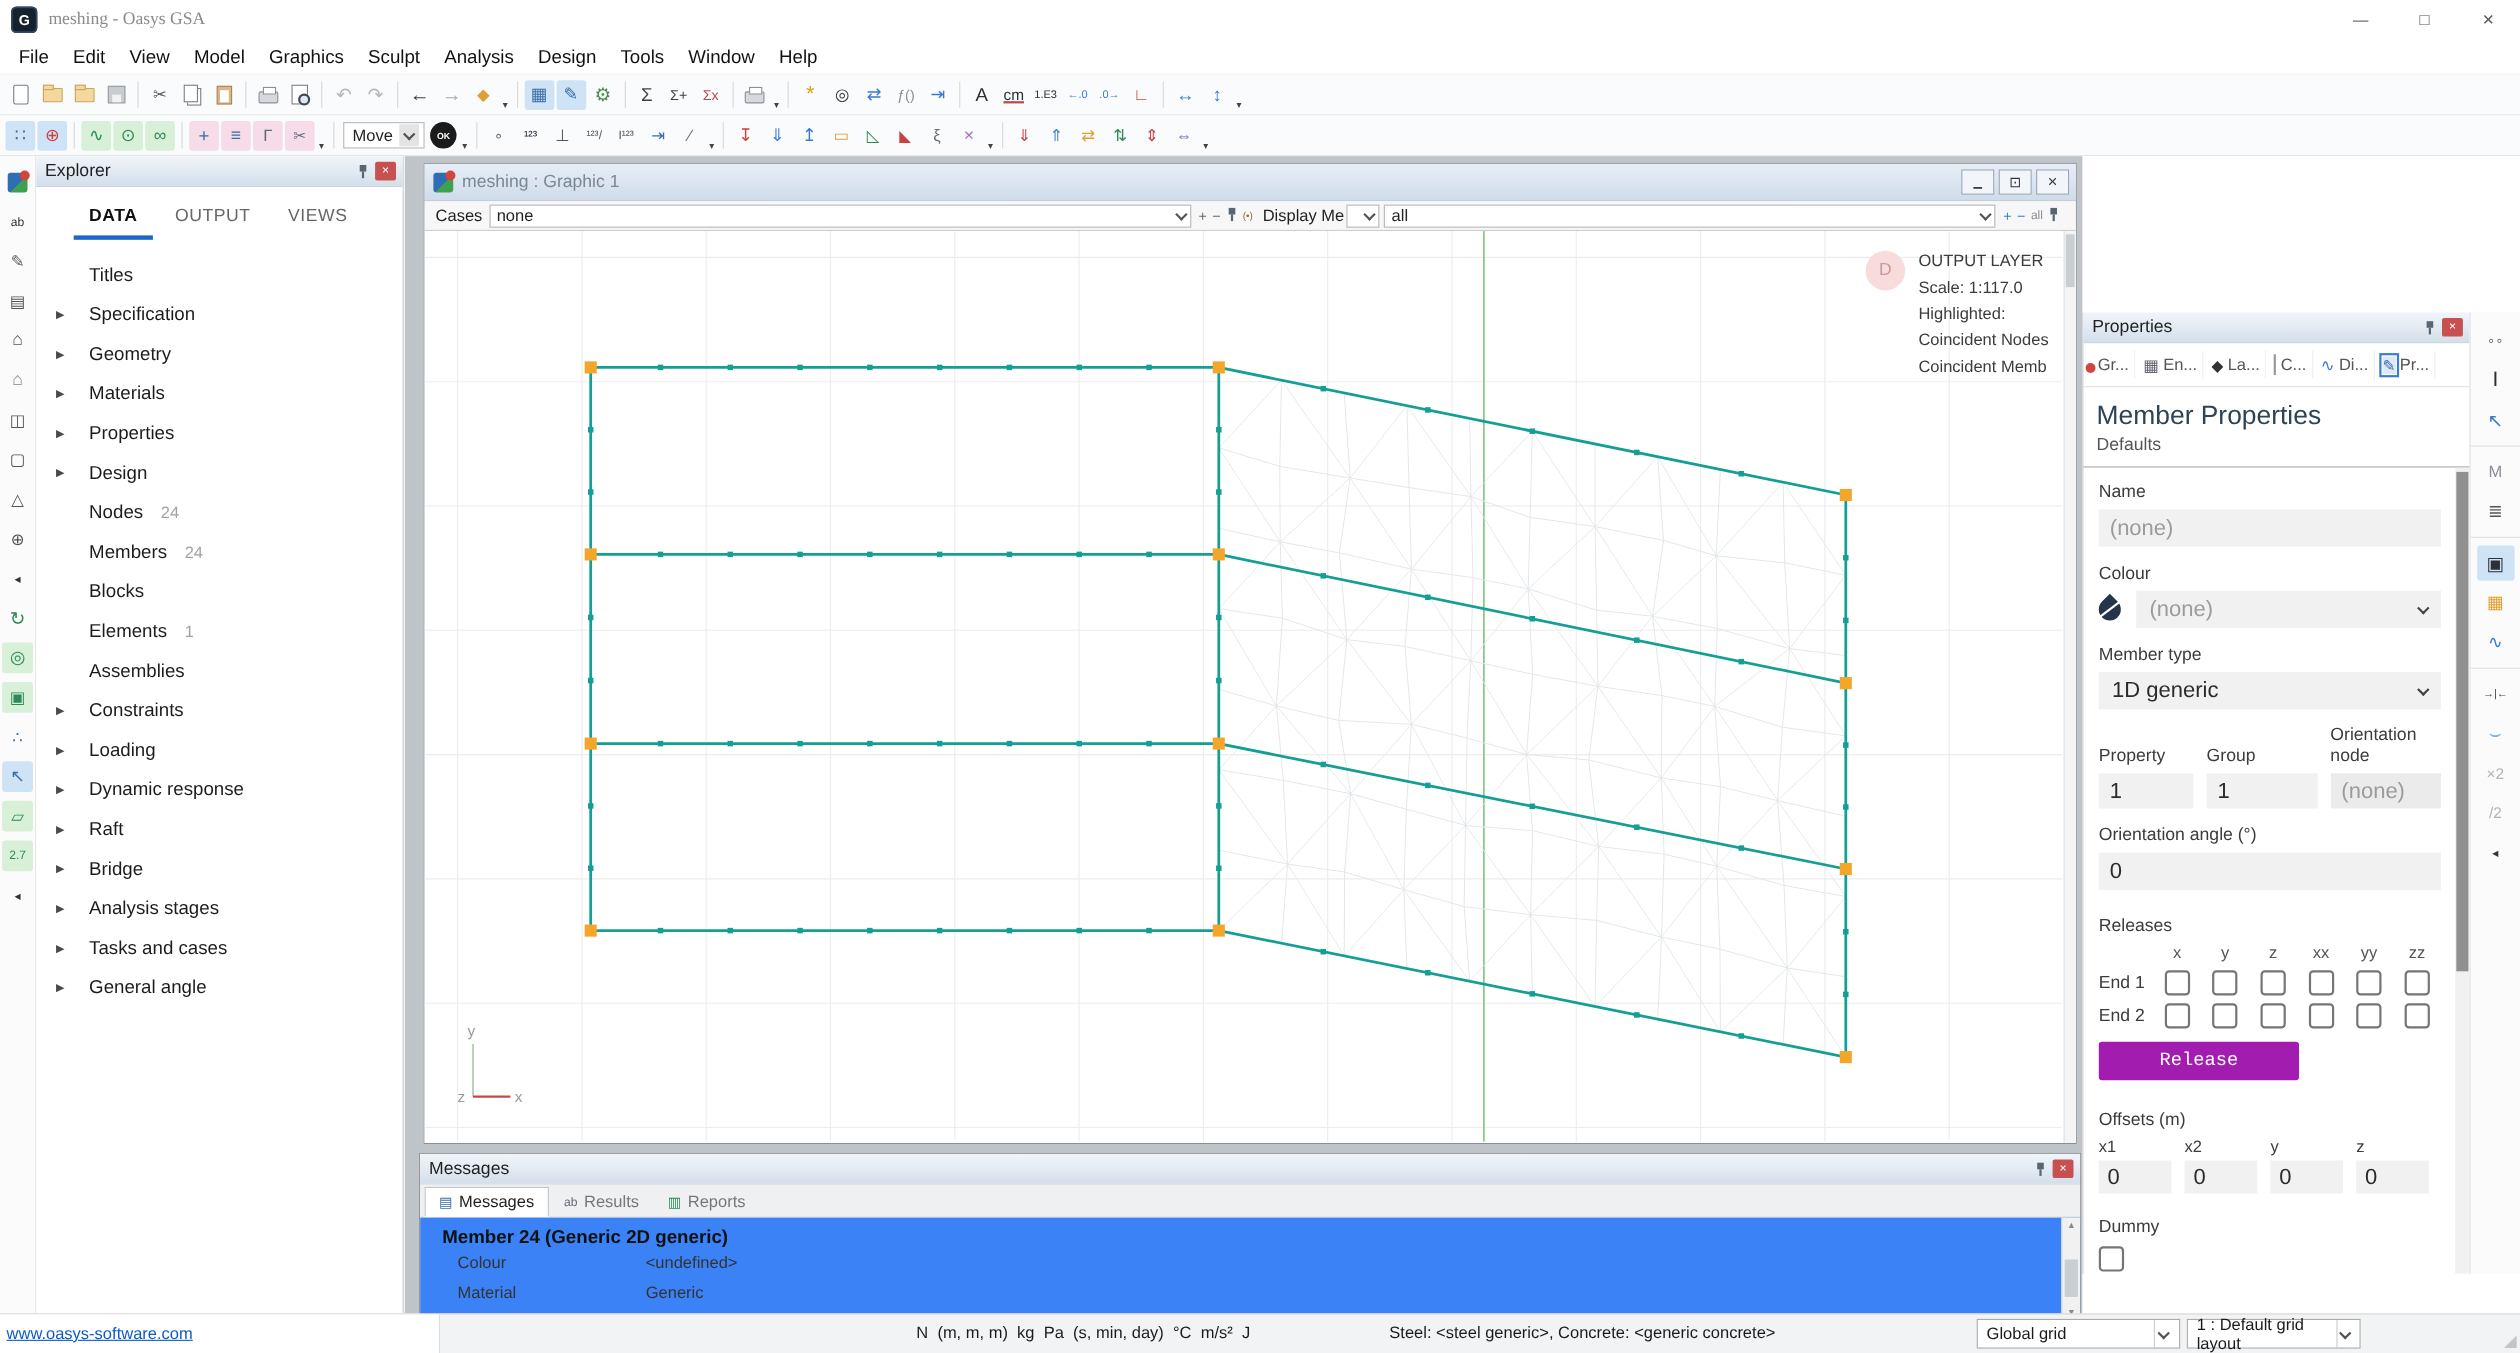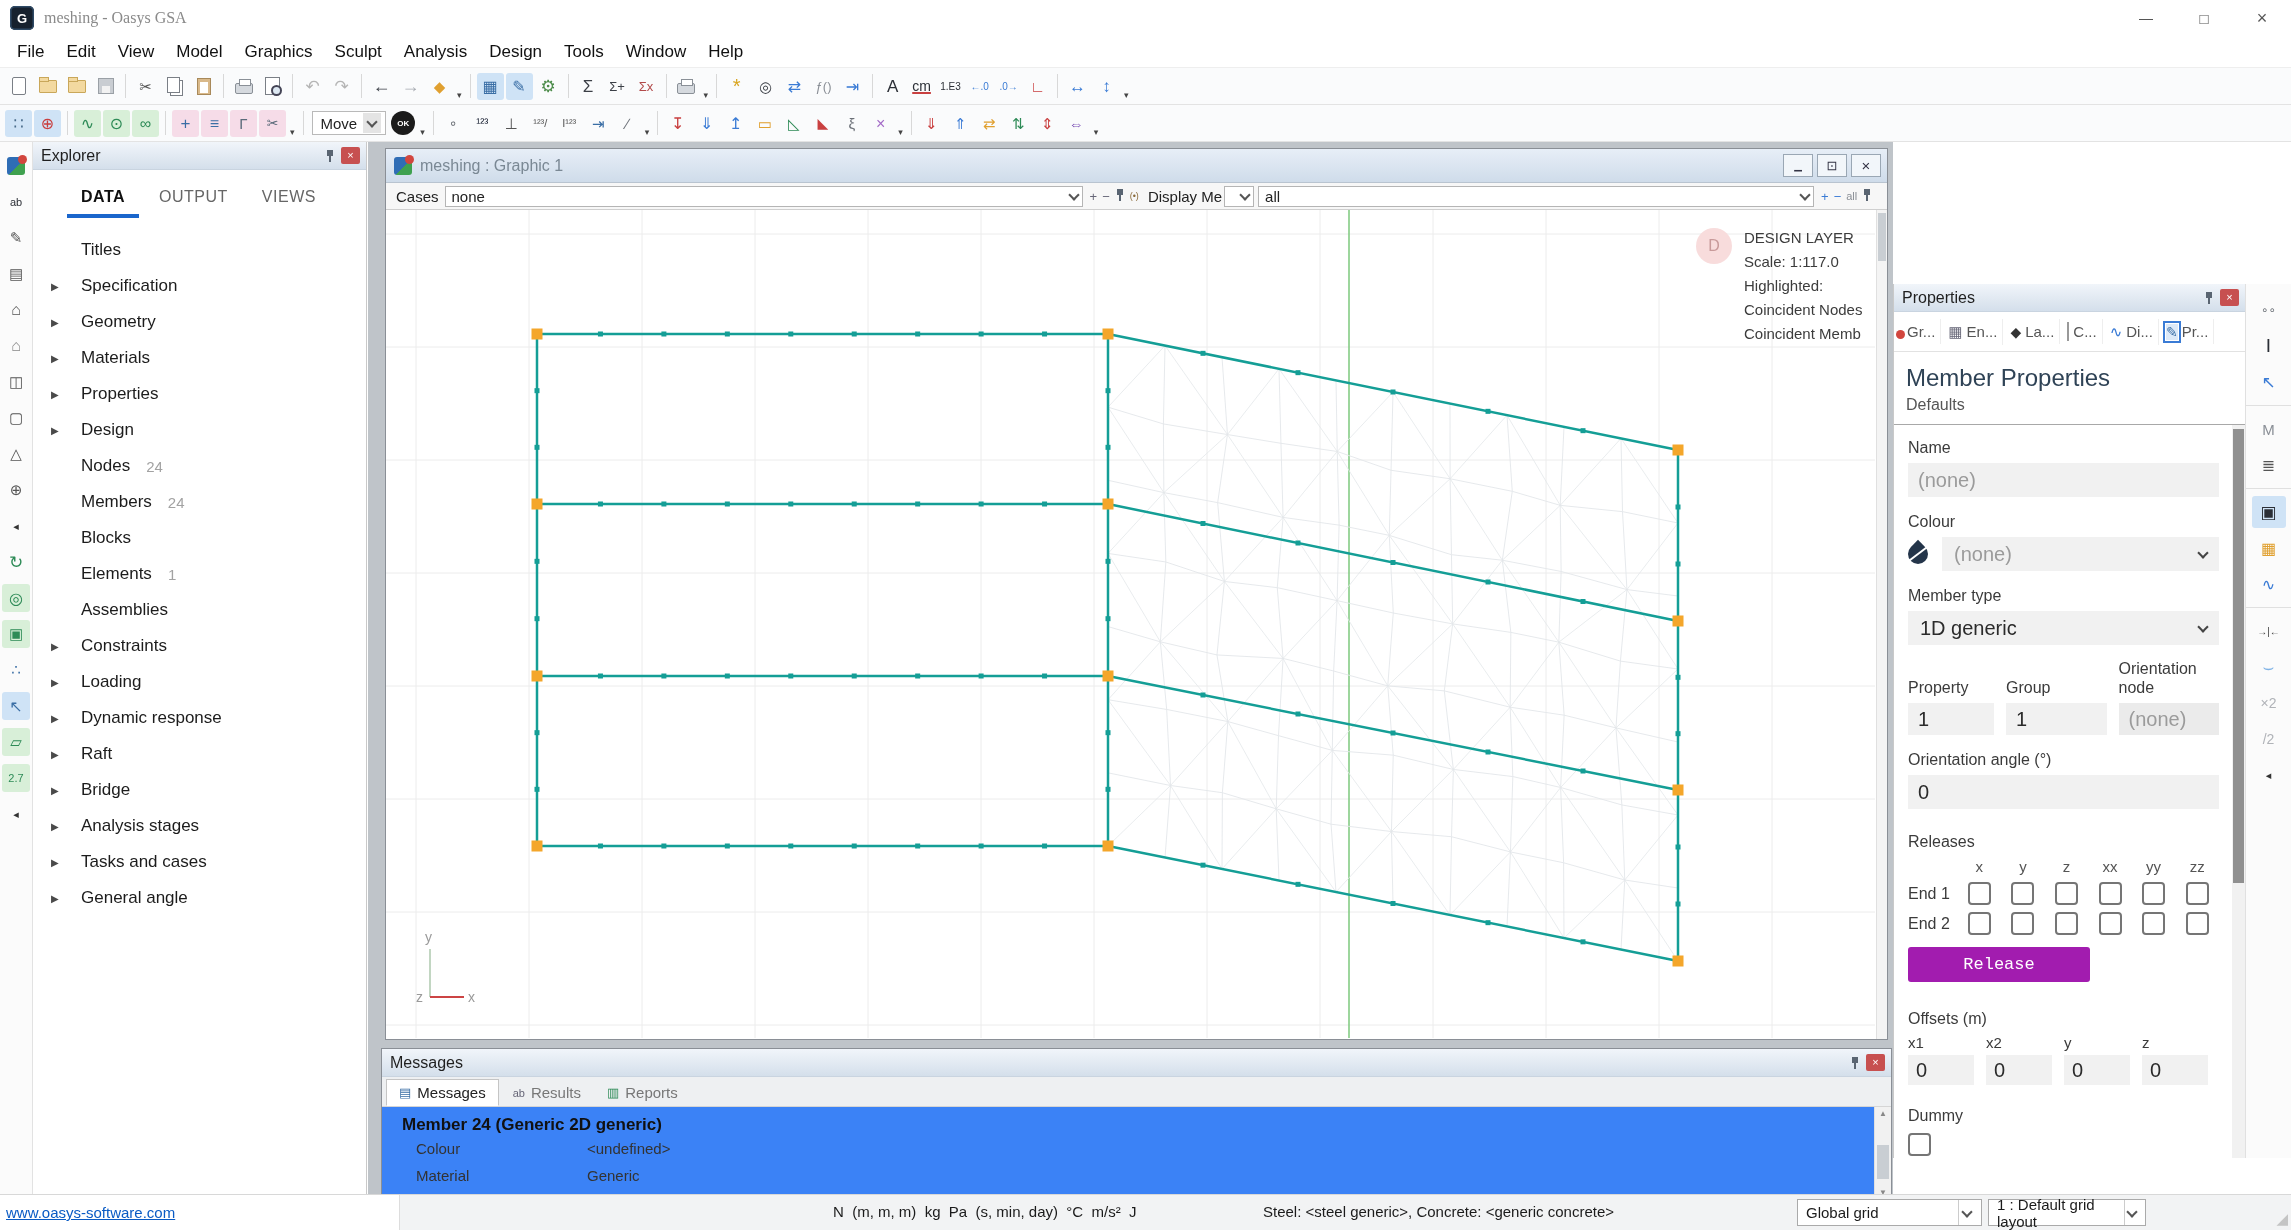--- a/index.html
+++ b/index.html
@@ -775,21 +775,21 @@
             <rect x="145.5" y="630.5" width="11" height="11" fill="#f4a62a"></rect>
             <rect x="716.5" y="630.5" width="11" height="11" fill="#f4a62a"></rect>
             <rect x="1286.5" y="234.5" width="11" height="11" fill="#f4a62a"></rect>
             <rect x="1286.5" y="405.5" width="11" height="11" fill="#f4a62a"></rect>
             <rect x="1286.5" y="574.5" width="11" height="11" fill="#f4a62a"></rect>
             <rect x="1286.5" y="745.5" width="11" height="11" fill="#f4a62a"></rect>
           </svg>
         <div class="anno">
           <span class="badge">D</span>
           <div class="lines">
-            <div>DESIGN LAYER</div>
+            <div>OUTPUT LAYER</div>
             <div id="annolines">
                 <div>Scale: 1:117.0</div>
                 <div>Highlighted:</div>
                 <div>Coincident Nodes</div>
                 <div>Coincident Memb</div>
               </div>
           </div>
         </div>
         <div class="triad">
           <svg width="90" height="84">

